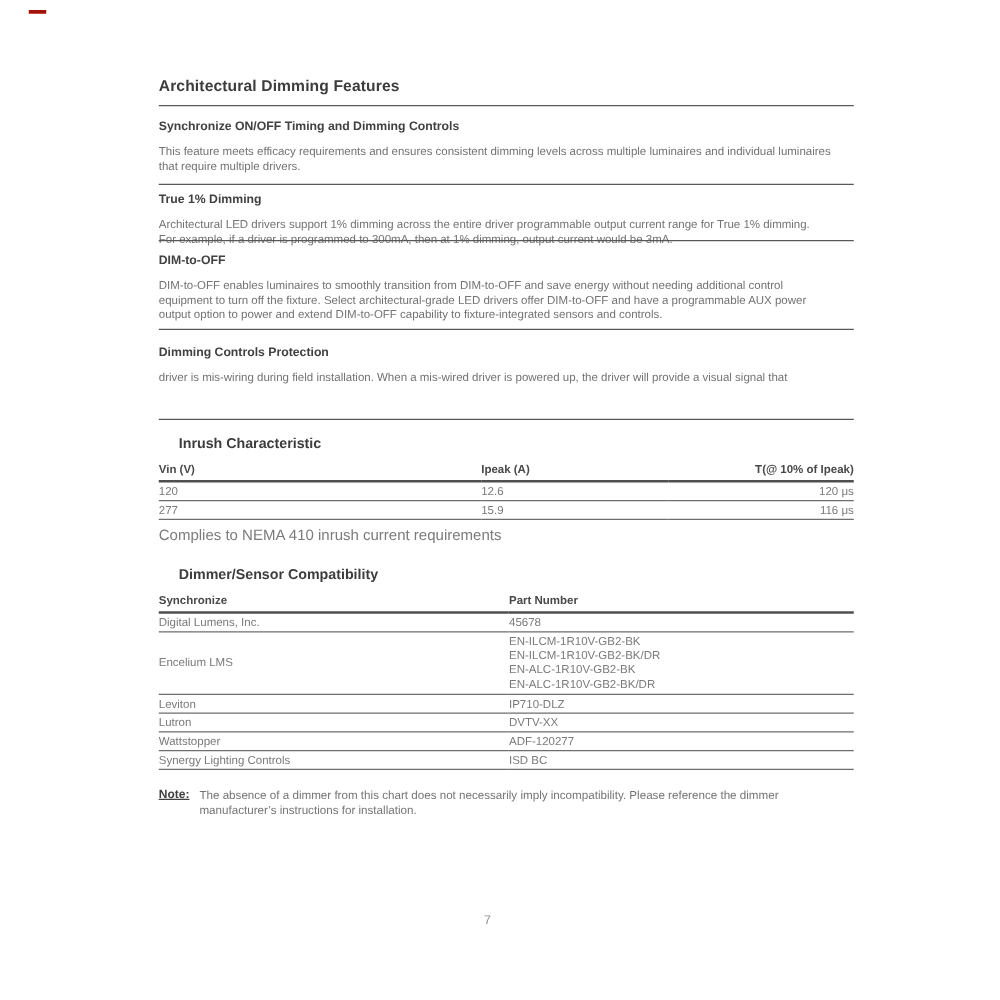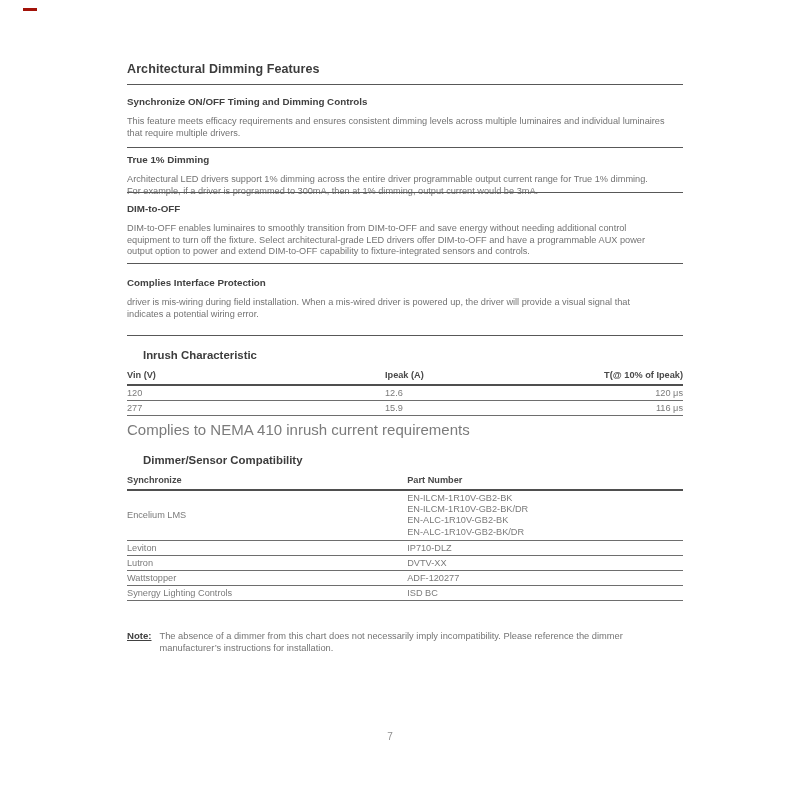--- a/index.html
+++ b/index.html
@@ -22,21 +22,21 @@
   .pline{font-size:9.2px;line-height:11.6px;color:#737373;white-space:nowrap;letter-spacing:0;}
 
   .tbl-block{position:absolute;left:0;width:556px;}
   .inrush{top:349px}.dimmer{top:454px}
   .tbl-heading{margin:0 0 7px 0;font-size:11.4px;font-weight:bold;color:#3c3c3c;padding-left:16px;}
   table{width:556px;border-collapse:collapse;table-layout:fixed;}
   th{font-size:9.2px;font-weight:bold;color:#494949;text-align:left;padding:2px 0 4px 0;border-bottom:2px solid #4f4f4f;}
   td{font-size:9.2px;color:#7a7a7a;padding:2px 0;border-bottom:1.4px solid #6e6e6e;vertical-align:middle;}
   .col-right{text-align:right;}
   .part-line{font-size:9.2px;line-height:11.2px;color:#7a7a7a;}
-  .footnote{margin-top:5px;font-size:15px;color:#7b7b7b;}
+  .footnote{margin-top:5px;font-size:12px;color:#7b7b7b;}
 
   .note{position:absolute;left:0;top:605px;width:556px;display:flex;margin-top:25px;}
   .note-label{font-size:9.6px;font-weight:bold;color:#414141;text-decoration:underline;margin-right:8px;flex:0 0 auto;}
   .note-line{font-size:9.3px;line-height:12px;color:#747474;white-space:nowrap;}
 
   .page-number{position:absolute;left:0;top:731px;width:780px;text-align:center;font-size:10px;color:#8f8f8f;}
 </style>
 </head>
 <body>
 
@@ -70,24 +70,23 @@
       <h2>DIM-to-OFF</h2>
       <div>
         <div class="pline">DIM-to-OFF enables luminaires to smoothly transition from DIM-to-OFF and save energy without needing additional control</div>
         <div class="pline">equipment to turn off the fixture. Select architectural-grade LED drivers offer DIM-to-OFF and have a programmable AUX power</div>
         <div class="pline">output option to power and extend DIM-to-OFF capability to fixture-integrated sensors and controls.</div>
       </div>
     </div>
     <div class="rule r4"></div>
 
     <div class="section s4">
-      <h2>Complies Interface Protection</h2>
+      <h2>Dimming Controls Protection</h2>
       <div>
         <div class="pline">driver is mis-wiring during field installation. When a mis-wired driver is powered up, the driver will provide a visual signal that</div>
-        <div class="pline">indicates a potential wiring error.</div>
       </div>
     </div>
     <div class="rule r5"></div>
 
     <div class="tbl-block inrush">
       <h3 class="tbl-heading">Inrush Characteristic</h3>
       <table>
         <colgroup>
             <col style="width:46.4%">
             <col style="width:27%">
@@ -124,20 +123,24 @@
             <col style="width:49.6%">
           </colgroup>
         <thead>
           <tr>
             <th>Synchronize</th>
             <th>Part Number</th>
           </tr>
         </thead>
         <tbody>
           <tr>
+            <td>Digital Lumens, Inc.</td>
+            <td>45678</td>
+          </tr>
+          <tr>
             <td>Encelium LMS</td>
             <td>
               <div class="part-line">EN-ILCM-1R10V-GB2-BK</div>
               <div class="part-line">EN-ILCM-1R10V-GB2-BK/DR</div>
               <div class="part-line">EN-ALC-1R10V-GB2-BK</div>
               <div class="part-line">EN-ALC-1R10V-GB2-BK/DR</div>
             </td>
           </tr>
           <tr>
             <td>Leviton</td>

